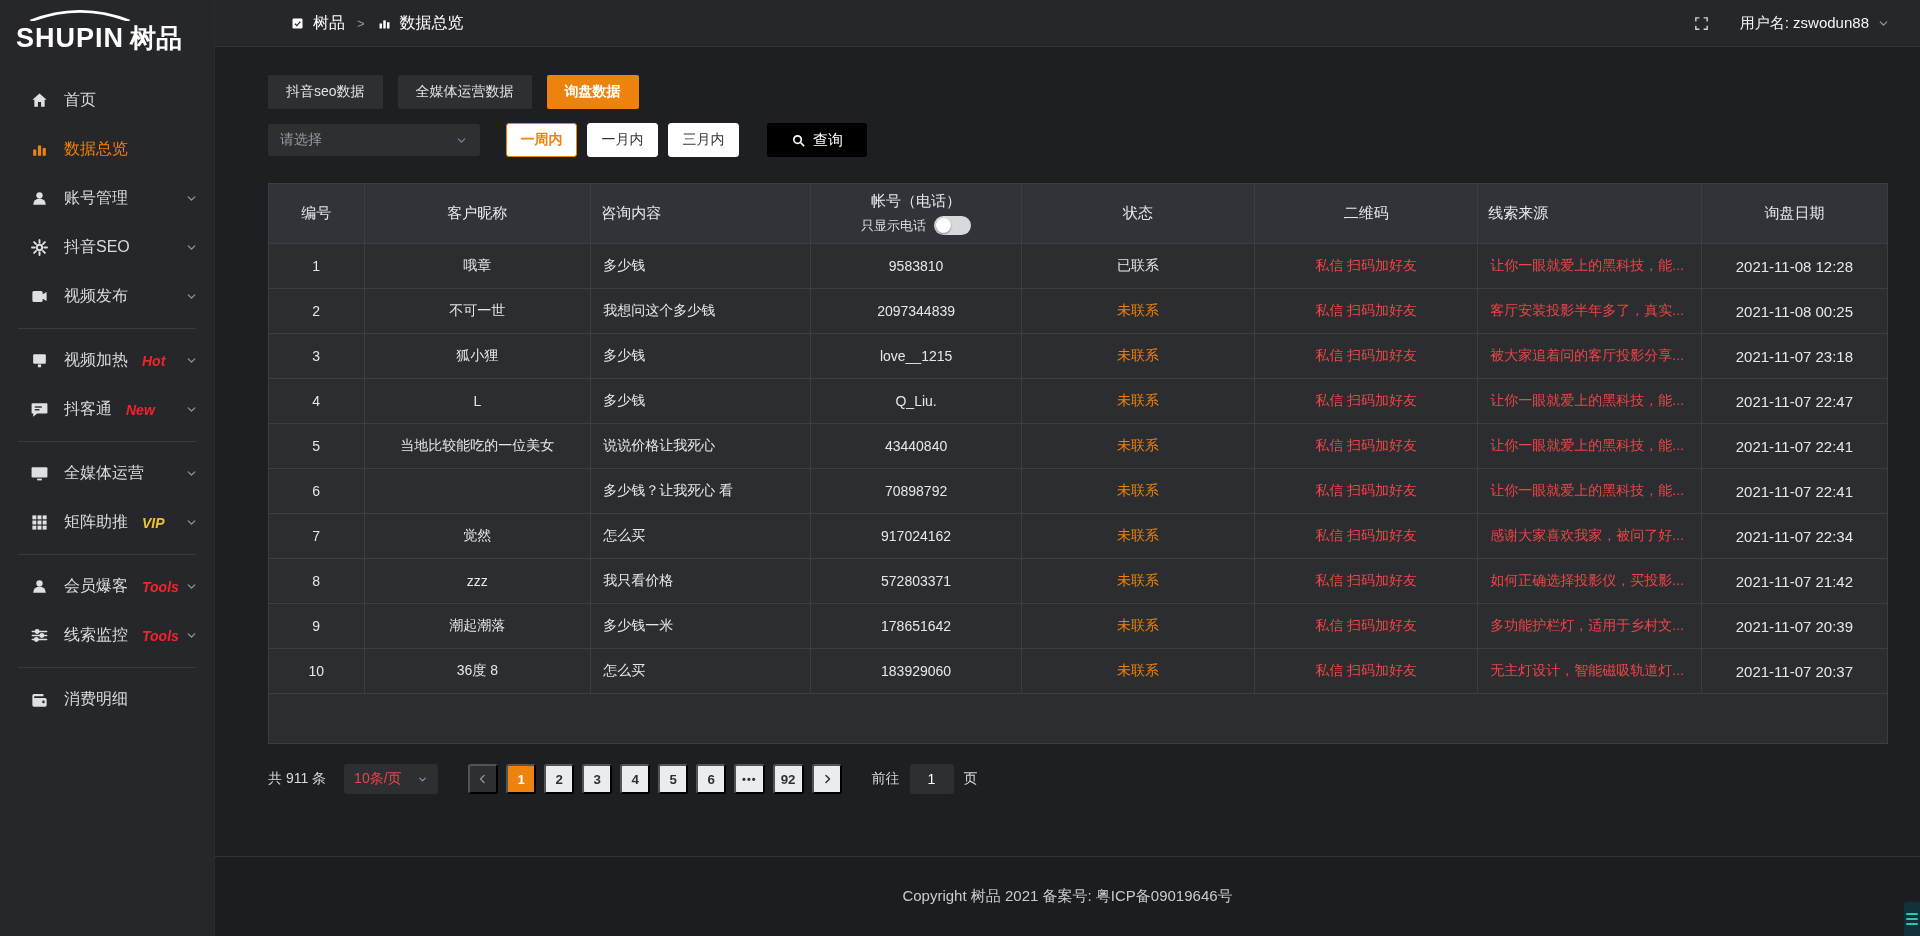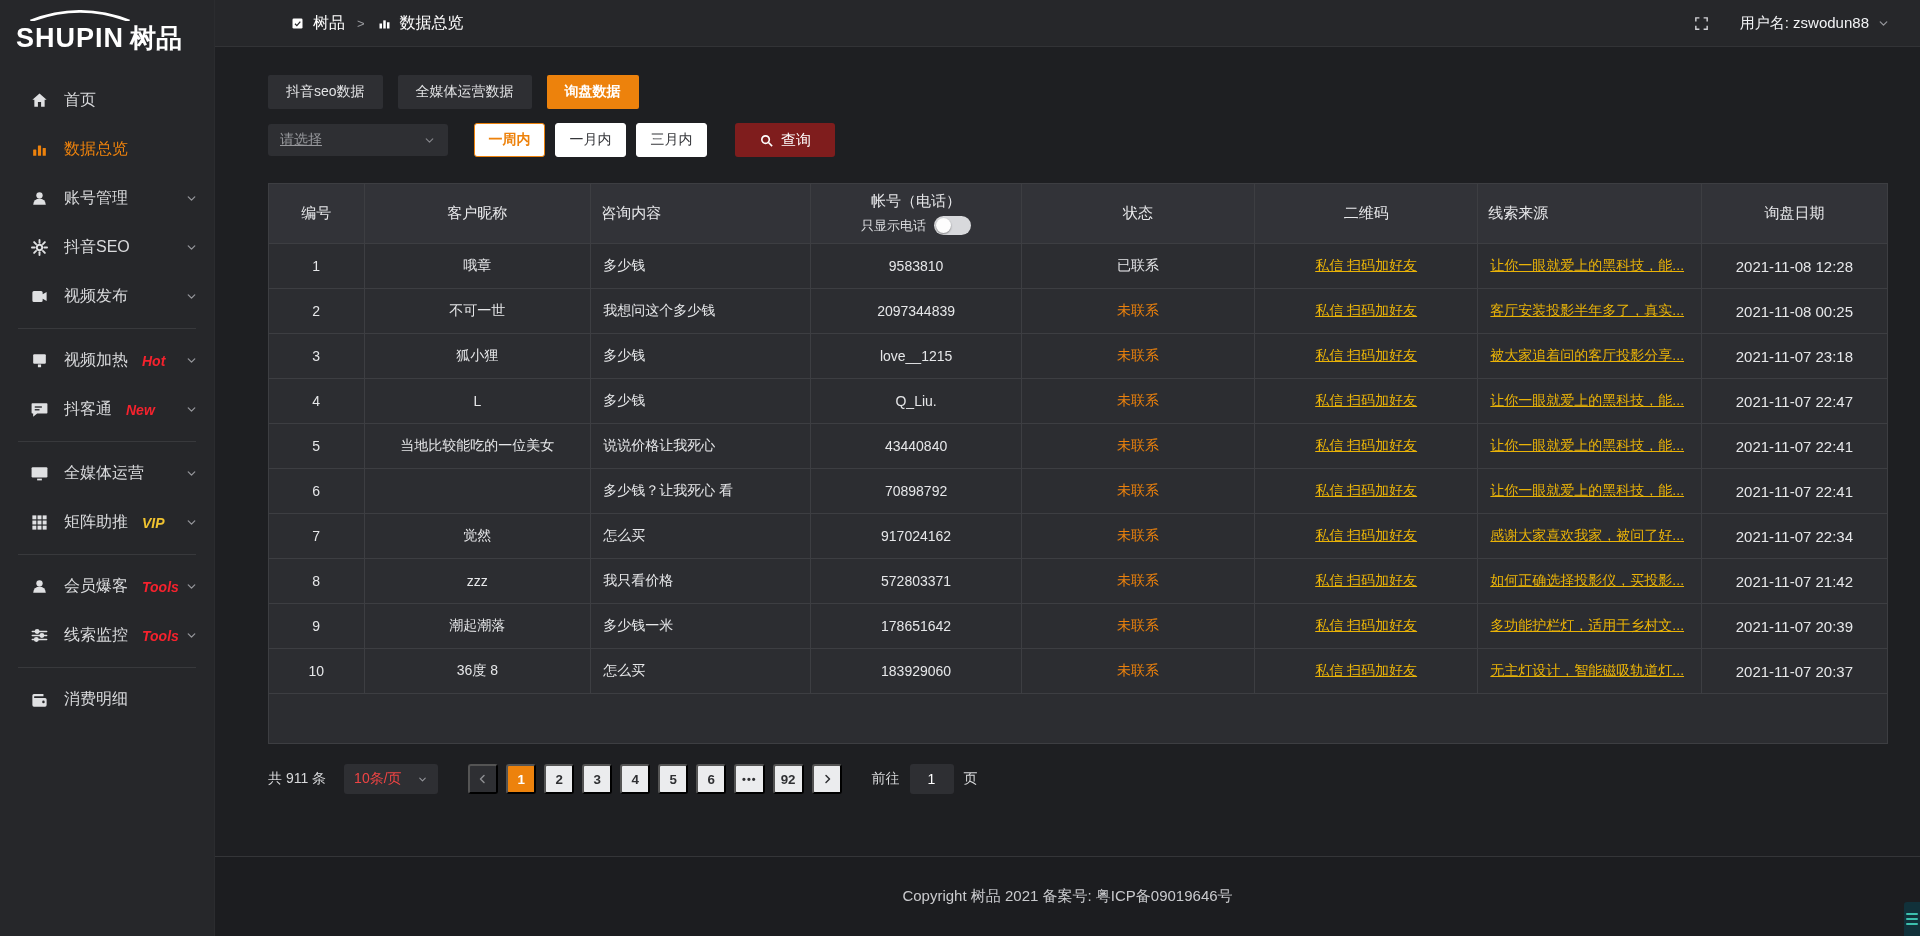--- a/index.html
+++ b/index.html
@@ -38,42 +38,42 @@
   .user-box { display:flex; align-items:center; gap:6px; font-size:15px; color:#f2f3f5; cursor:pointer; }
   .user-box .side-arrow { margin-left:2px; }
 
   
   .main { flex:1; padding:28px 32px 0 53px; display:flex; flex-direction:column; }
   .tabs { display:flex; gap:15px; }
   .tab { height:34px; padding:0 18px; display:flex; align-items:center; background:#2e2f33; color:#e2e3e5; font-size:14px; border-radius:2px; cursor:pointer; }
   .tab.active { background:#ed820c; color:#ffffff; font-weight:700; }
 
   .filter-row { margin-top:14px; display:flex; align-items:center; }
-  .select { width:180px; height:32px; background:#2e2f33; border-radius:3px; display:flex; align-items:center; justify-content:space-between; padding:0 12px; color:#97989c; font-size:14px; cursor:pointer;text-decoration:underline; }
+  .select { width:212px; height:32px; background:#2e2f33; border-radius:3px; display:flex; align-items:center; justify-content:space-between; padding:0 12px; color:#97989c; font-size:14px; cursor:pointer; }
   .select .side-arrow { color:#84858a; }
   .ranges { display:flex; gap:10px; margin-left:26px; }
   .range-btn { min-width:71px; height:34px; padding:0 12px; background:#ffffff; color:#35363a; border:1px solid #ffffff; border-radius:3px; font-size:14px; display:flex; align-items:center; justify-content:center; cursor:pointer; }
   .range-btn.active { color:#ed820c; border-color:#ed820c; font-weight:700; }
-  .query-btn { margin-left:28px; height:34px; padding:4px 24px; background:#7f1d1d; border:none; border-radius:3px; color:#ffffff; font-size:15px; display:flex; align-items:center; gap:7px; cursor:pointer; font-family:inherit; }
+  .query-btn { margin-left:28px; height:34px; padding:4px 24px; background:#000000; border:none; border-radius:3px; color:#ffffff; font-size:15px; display:flex; align-items:center; gap:7px; cursor:pointer; font-family:inherit; }
   .query-btn .icn svg { width:15px; height:15px; }
 
   
   .table-wrap { margin-top:26px; }
   table { width:100%; border-collapse:collapse; table-layout:fixed; }
   th, td { border:1px solid #3d3e42; background:#2c2d31; font-weight:400; }
   th { height:60px; background:#323338; color:#e8e9eb; font-size:15px; text-align:center; padding:0 10px; }
   td { height:45px; color:#e6e7e9; font-size:14px; text-align:center; padding:0 12px; white-space:nowrap; overflow:hidden; }
   th.al, td.al { text-align:left; }
   td.date { font-size:15px; }
   .th-sub { font-size:13px; color:#dcdde0; margin-top:5px; display:flex; align-items:center; justify-content:center; }
   .switch { width:37px; height:19px; border-radius:10px; background:#d8d9dc; position:relative; display:inline-block; margin-left:8px; cursor:pointer; }
   .switch::after { content:""; position:absolute; left:2px; top:2px; width:15px; height:15px; border-radius:50%; background:#fdfdfd; box-shadow:0 1px 2px rgba(0,0,0,.4); }
   .status-un { color:#ed820c; }
   .status-ok { color:#e6e7e9; }
-  .olink { color:#eab308; cursor:pointer;text-decoration:underline; }
+  .olink { color:#ef4444; cursor:pointer; }
   .table-filler { height:50px; background:#2c2d31; border:1px solid #3d3e42; border-top:none; }
 
   
   .pagination { margin-top:20px; display:flex; align-items:center; font-size:14px; color:#d8d9db; }
   .pg-total { margin-right:18px; }
   .page-size { width:94px; height:30px; background:#2e2f33; border-radius:3px; display:flex; align-items:center; justify-content:space-between; padding:0 10px; color:#ef4444; cursor:pointer; }
   .page-size .side-arrow svg { width:11px; height:11px; }
   .pager { display:flex; gap:8px; margin-left:30px; align-items:center; }
   .pbtn { min-width:30px; height:30px; padding:0 6px; border-radius:3px; background:#ebecee; color:#2f3033; display:flex; align-items:center; justify-content:center; font-weight:700; cursor:pointer; }
   .pbtn svg { width:12px; height:12px; }

